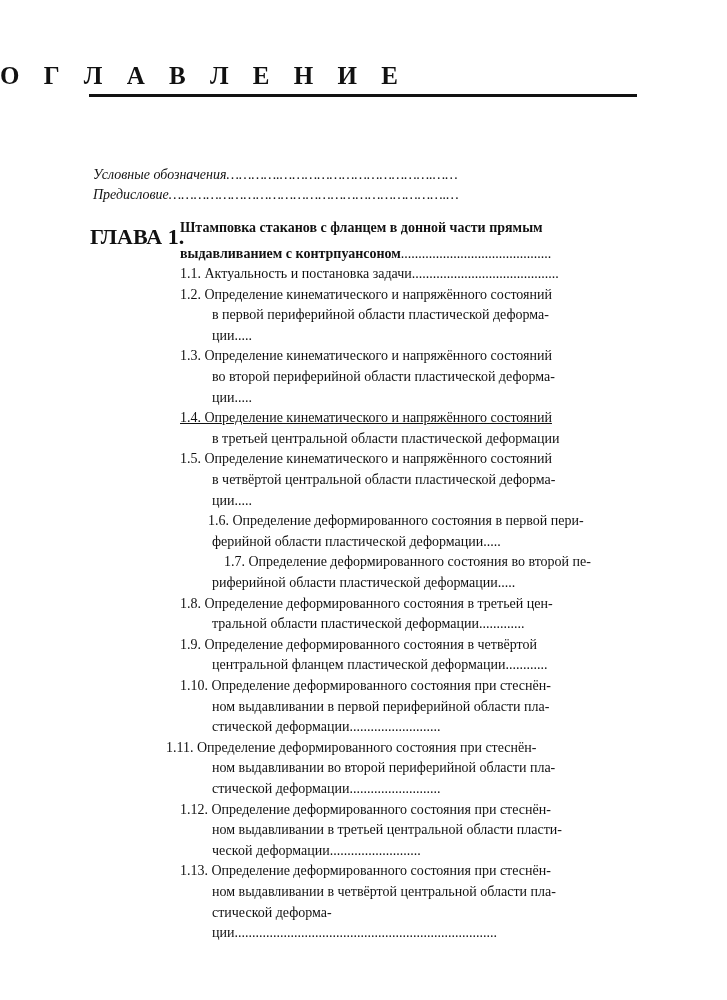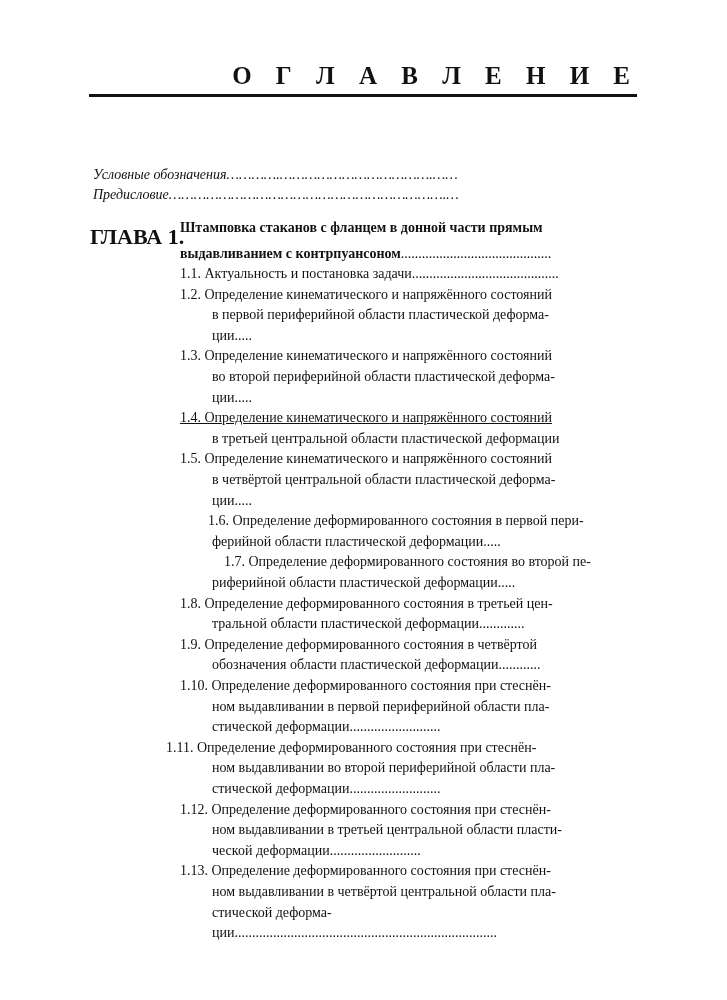--- a/index.html
+++ b/index.html
@@ -1,18 +1,18 @@
 <!DOCTYPE html>
 <html><head>
 <meta charset="utf-8">
 <style>
   html, body { margin: 0; padding: 0; background: #ffffff; }
   body { width: 727px; height: 1000px; position: relative; overflow: hidden;
          font-family: "Liberation Serif", serif; color: #111; }
-  .title { position: absolute; top: 62px; left: 0; width: 639px; text-align: right;
+  .title { position: absolute; top: 62px; left: 0; width: 639px; text-align: left;
            font-size: 25px; font-weight: bold; letter-spacing: 9px; }
   .rule { position: absolute; top: 94px; left: 89px; width: 548px; height: 3px; background: #111; }
   .line { position: absolute; font-size: 14px; line-height: 20px; white-space: pre; }
   .italic { font-style: italic; }
   .bold { font-weight: bold; }
   .chapter-label { position: absolute; font-size: 22px; font-weight: bold; }
 </style>
 </head>
 <body>
 
@@ -39,21 +39,21 @@
     <div class="line" style="top: 449px; left: 180px;">1.5. Определение кинематического и напряжённого состояний</div>
     <div class="line" style="top: 470px; left: 212px;">в четвёртой центральной области пластической деформа-</div>
     <div class="line" style="top: 491px; left: 212px;">ции.....</div>
     <div class="line" style="top: 511px; left: 180px; margin-left: 28px;">1.6. Определение деформированного состояния в первой пери-</div>
     <div class="line" style="top: 532px; left: 212px;">ферийной области пластической деформации.....</div>
     <div class="line" style="top: 552px; left: 180px; margin-left: 44px;">1.7. Определение деформированного состояния во второй пе-</div>
     <div class="line" style="top: 573px; left: 212px;">риферийной области пластической деформации.....</div>
     <div class="line" style="top: 594px; left: 180px;">1.8. Определение деформированного состояния в третьей цен-</div>
     <div class="line" style="top: 614px; left: 212px;">тральной области пластической деформации.............</div>
     <div class="line" style="top: 635px; left: 180px;">1.9. Определение деформированного состояния в четвёртой</div>
-    <div class="line" style="top: 655px; left: 212px;">обозначения области пластической деформации............</div>
+    <div class="line" style="top: 655px; left: 212px;">центральной фланцем пластической деформации............</div>
     <div class="line" style="top: 676px; left: 180px;">1.10. Определение деформированного состояния при стеснён-</div>
     <div class="line" style="top: 697px; left: 212px;">ном выдавливании в первой периферийной области пла-</div>
     <div class="line" style="top: 717px; left: 212px;">стической деформации..........................</div>
     <div class="line" style="top: 738px; left: 166px;">1.11. Определение деформированного состояния при стеснён-</div>
     <div class="line" style="top: 758px; left: 212px;">ном выдавливании во второй периферийной области пла-</div>
     <div class="line" style="top: 779px; left: 212px;">стической деформации..........................</div>
     <div class="line" style="top: 800px; left: 180px;">1.12. Определение деформированного состояния при стеснён-</div>
     <div class="line" style="top: 820px; left: 212px;">ном выдавливании в третьей центральной области пласти-</div>
     <div class="line" style="top: 841px; left: 212px;">ческой деформации..........................</div>
     <div class="line" style="top: 861px; left: 180px;">1.13. Определение деформированного состояния при стеснён-</div>

